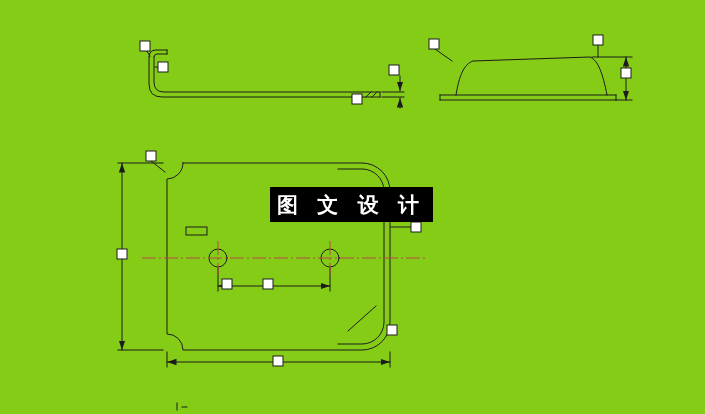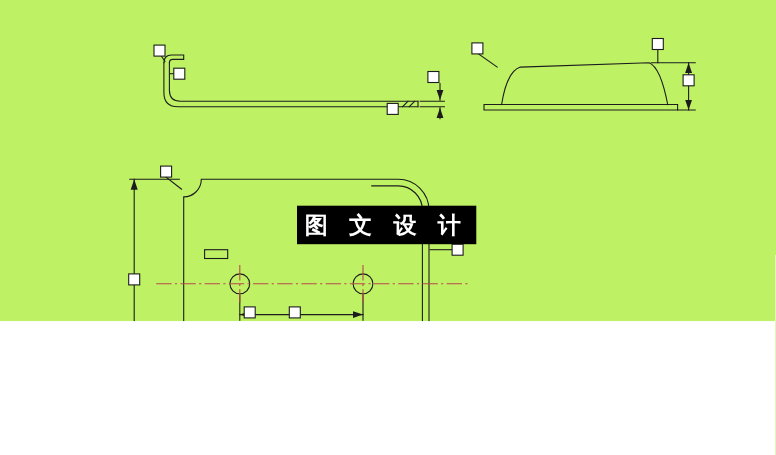--- a/index.html
+++ b/index.html
@@ -1,16 +1,16 @@
 <!DOCTYPE html>
 <html><head>
 <meta charset="utf-8">
 <style>
   html,body{margin:0;padding:0;background:#ffffff;font-family:"DejaVu Sans",sans-serif;}
-  .canvas{position:relative;width:705px;height:292px;background:#bef264;overflow:hidden;}
+  .canvas{position:relative;width:705px;height:414px;background:#84cc16;overflow:hidden;}
   svg{display:block;}
   .banner-text{font-family:"DejaVu Sans",sans-serif;font-weight:bold;font-size:21px;letter-spacing:6px;}
 </style>
 </head>
 <body>
 
 <div class="canvas">
 <svg width="705" height="414" viewBox="0 0 705 414" xmlns="http://www.w3.org/2000/svg">
   <defs>
     <marker id="arr" viewBox="0 0 10 10" refX="9.5" refY="5" markerWidth="10" markerHeight="10" orient="auto-start-reverse">

